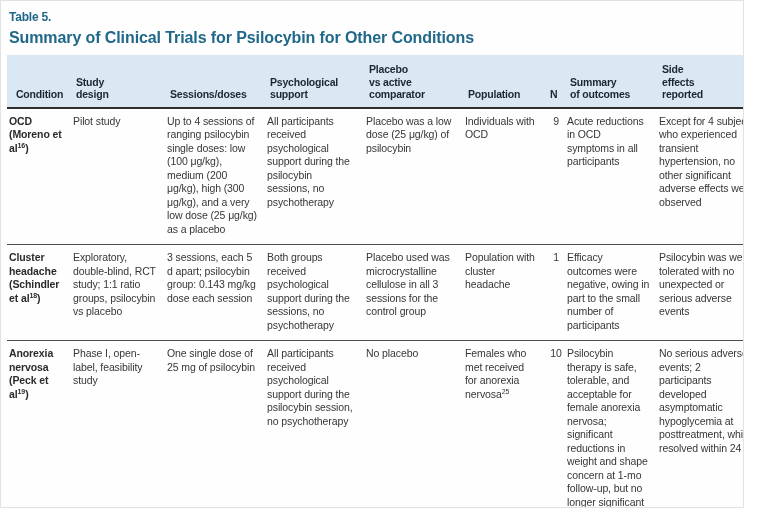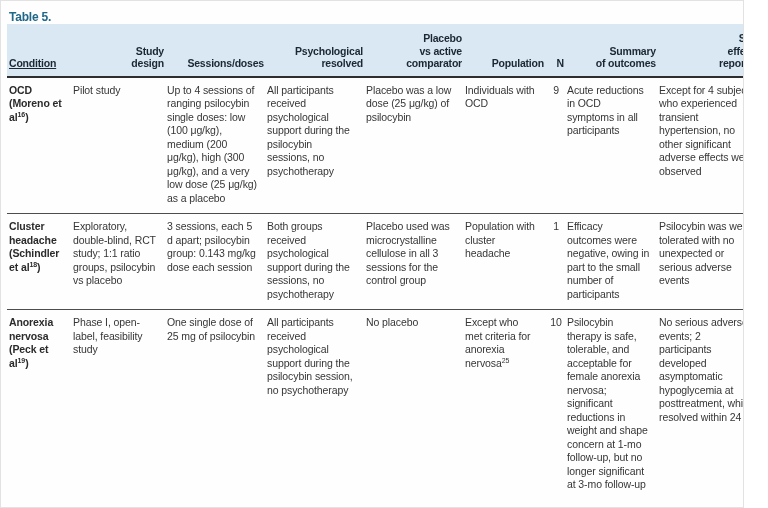--- a/index.html
+++ b/index.html
@@ -32,27 +32,27 @@
     border-collapse: collapse;
     table-layout: fixed;
   }
   thead th {
     background: #d9e8f2;
     color: #1b2733;
     font-size: 10.5px;
     font-weight: bold;
     line-height: 12.5px;
     vertical-align: bottom;
-    text-align: right;
+    text-align: left;
     white-space: pre-line;
     padding: 8px 3px 6px 3px;
     border-bottom: 2px solid #2e2e2e;
     letter-spacing: -0.2px;
   }
-  thead th.col-condition { text-align: left; padding-left: 2px; text-decoration: underline; }
+  thead th.col-condition { text-align: center; padding-left: 2px; }
   tbody td {
     font-size: 10.5px;
     line-height: 13.5px;
     color: #363636;
     vertical-align: top;
     text-align: left;
     padding: 6px 9px 8px 0;
     letter-spacing: -0.1px;
   }
   tbody tr.ruled td { border-bottom: 1.5px solid #4d4d4d; }
@@ -66,41 +66,42 @@
   tr.row-ocd td { height: 125px; }
   tr.row-cluster td { height: 85px; }
   tr.row-anorexia td { height: 172px; }
 </style>
 </head>
 <body>
 
 <div class="page">
 
   <div class="table-label">Table 5.</div>
+  <div class="page-title">Summary of Clinical Trials for Psilocybin for Other Conditions</div>
 
   <table class="trials">
     <colgroup>
       <col style="width:66px">
       <col style="width:94px">
       <col style="width:100px">
       <col style="width:99px">
       <col style="width:99px">
       <col style="width:82px">
       <col style="width:20px">
       <col style="width:92px">
       <col style="width:104px">
     </colgroup>
     <thead>
       <tr>
         <th class="col-condition">Condition</th>
         <th>Study
 design</th>
         <th>Sessions/doses</th>
         <th>Psychological
-resolved</th>
+support</th>
         <th>Placebo
 vs active
 comparator</th>
         <th>Population</th>
         <th>N</th>
         <th>Summary
 of outcomes</th>
         <th>Side
 effects
 reported</th>
@@ -128,21 +129,21 @@
         <td class="cell-n">1</td>
         <td>Efficacy outcomes were negative, owing in part to the small number of participants</td>
         <td>Psilocybin was well tolerated with no unexpected or serious adverse events</td>
       </tr>
       <tr class="row-anorexia">
         <td class="cell-condition"><span>Anorexia nervosa (Peck et al</span><sup>19</sup><span>)</span></td>
         <td>Phase I, open-label, feasibility study</td>
         <td>One single dose of 25 mg of psilocybin</td>
         <td>All participants received psychological support during the psilocybin session, no psychotherapy</td>
         <td>No placebo</td>
-        <td><span>Except who met criteria for anorexia nervosa</span><sup>25</sup></td>
+        <td><span>Females who met received for anorexia nervosa</span><sup>25</sup></td>
         <td class="cell-n">10</td>
         <td>Psilocybin therapy is safe, tolerable, and acceptable for female anorexia nervosa; significant reductions in weight and shape concern at 1-mo follow-up, but no longer significant at 3-mo follow-up</td>
         <td>No serious adverse events; 2 participants developed asymptomatic hypoglycemia at posttreatment, which resolved within 24 h</td>
       </tr>
     </tbody>
   </table>
 
 </div>
 
 </body></html>

